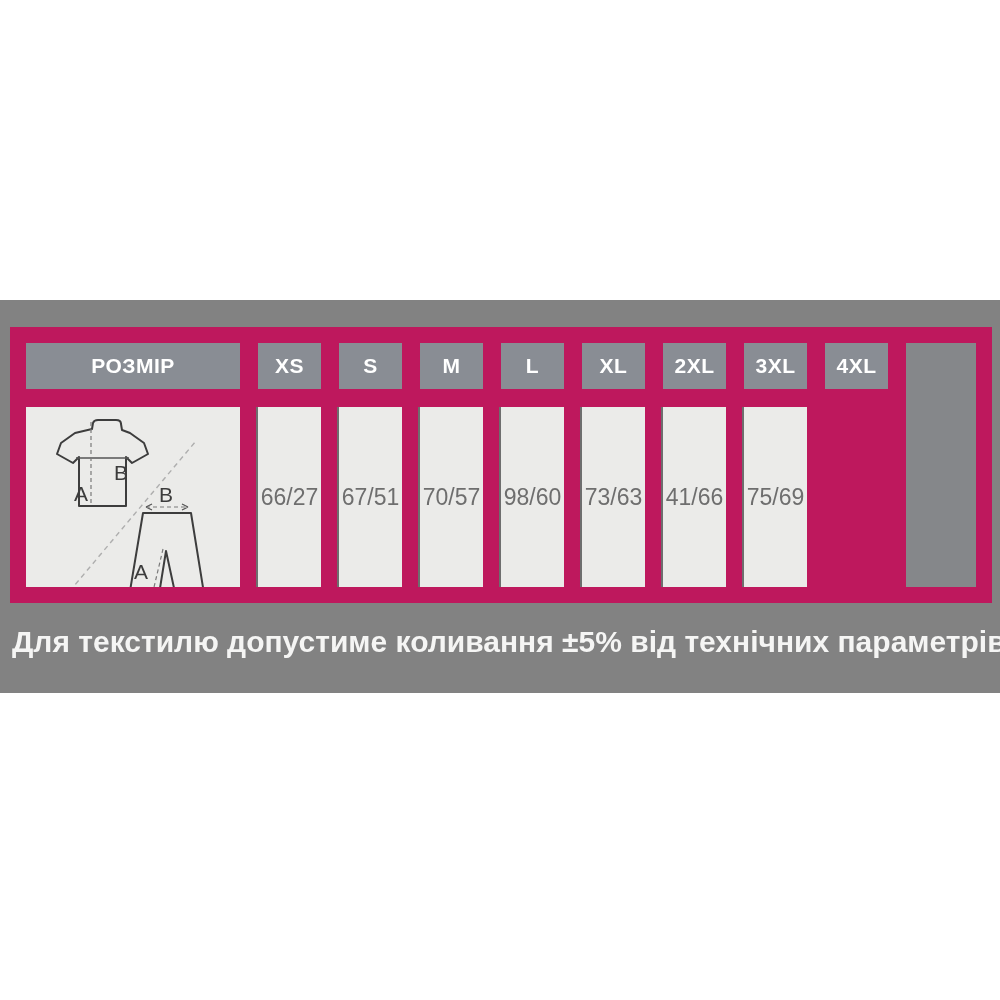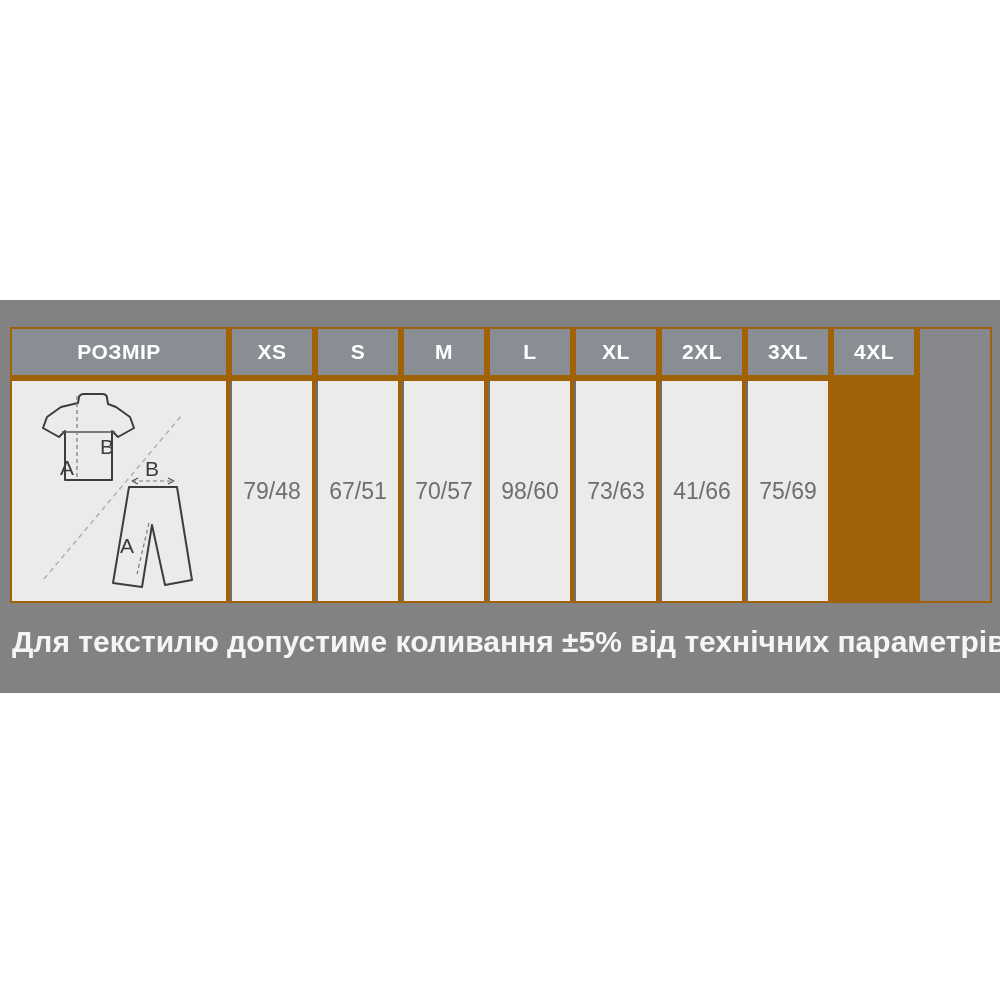--- a/index.html
+++ b/index.html
@@ -20,26 +20,26 @@
     height: 393px;
     background: #828282;
   }
   .size-table {
     position: absolute;
     left: 10px;
     top: 27px;
     width: 982px;
     height: 276px;
     box-sizing: border-box;
-    background: #a16207;          
-    padding: 2px;
+    background: #be185d;          
+    padding: 16px;
     display: grid;
     grid-template-columns: 214px repeat(8, 1fr) 70px;
     grid-template-rows: 46px 1fr;
-    gap: 6px;
+    gap: 18px;
   }
   .hd {
     background: #898d94;
     color: #ffffff;
     font-weight: bold;
     font-size: 21px;
     letter-spacing: 0.5px;
     display: flex;
     align-items: center;
     justify-content: center;
@@ -122,21 +122,21 @@
 
         <path class="dashline" d="M 120 100 L 162 100"></path>
         <path class="measure" d="M 120 100 L 126 97 M 120 100 L 126 103 M 162 100 L 156 97 M 162 100 L 156 103"></path>
 
         <path class="dashline" d="M 137 142 L 125 193"></path>
         <text class="glabel" x="108" y="172">A</text>
         <text class="glabel" x="133" y="95">B</text>
       </svg>
     </div>
 
-    <div class="bd val">79/48</div>
+    <div class="bd val">66/27</div>
     <div class="bd val">67/51</div>
     <div class="bd val">70/57</div>
     <div class="bd val">98/60</div>
     <div class="bd val">73/63</div>
     <div class="bd val">41/66</div>
     <div class="bd val">75/69</div>
 
   </div>
 
   <div class="caption">Для текстилю допустиме коливання ±5% від технічних параметрів</div>

